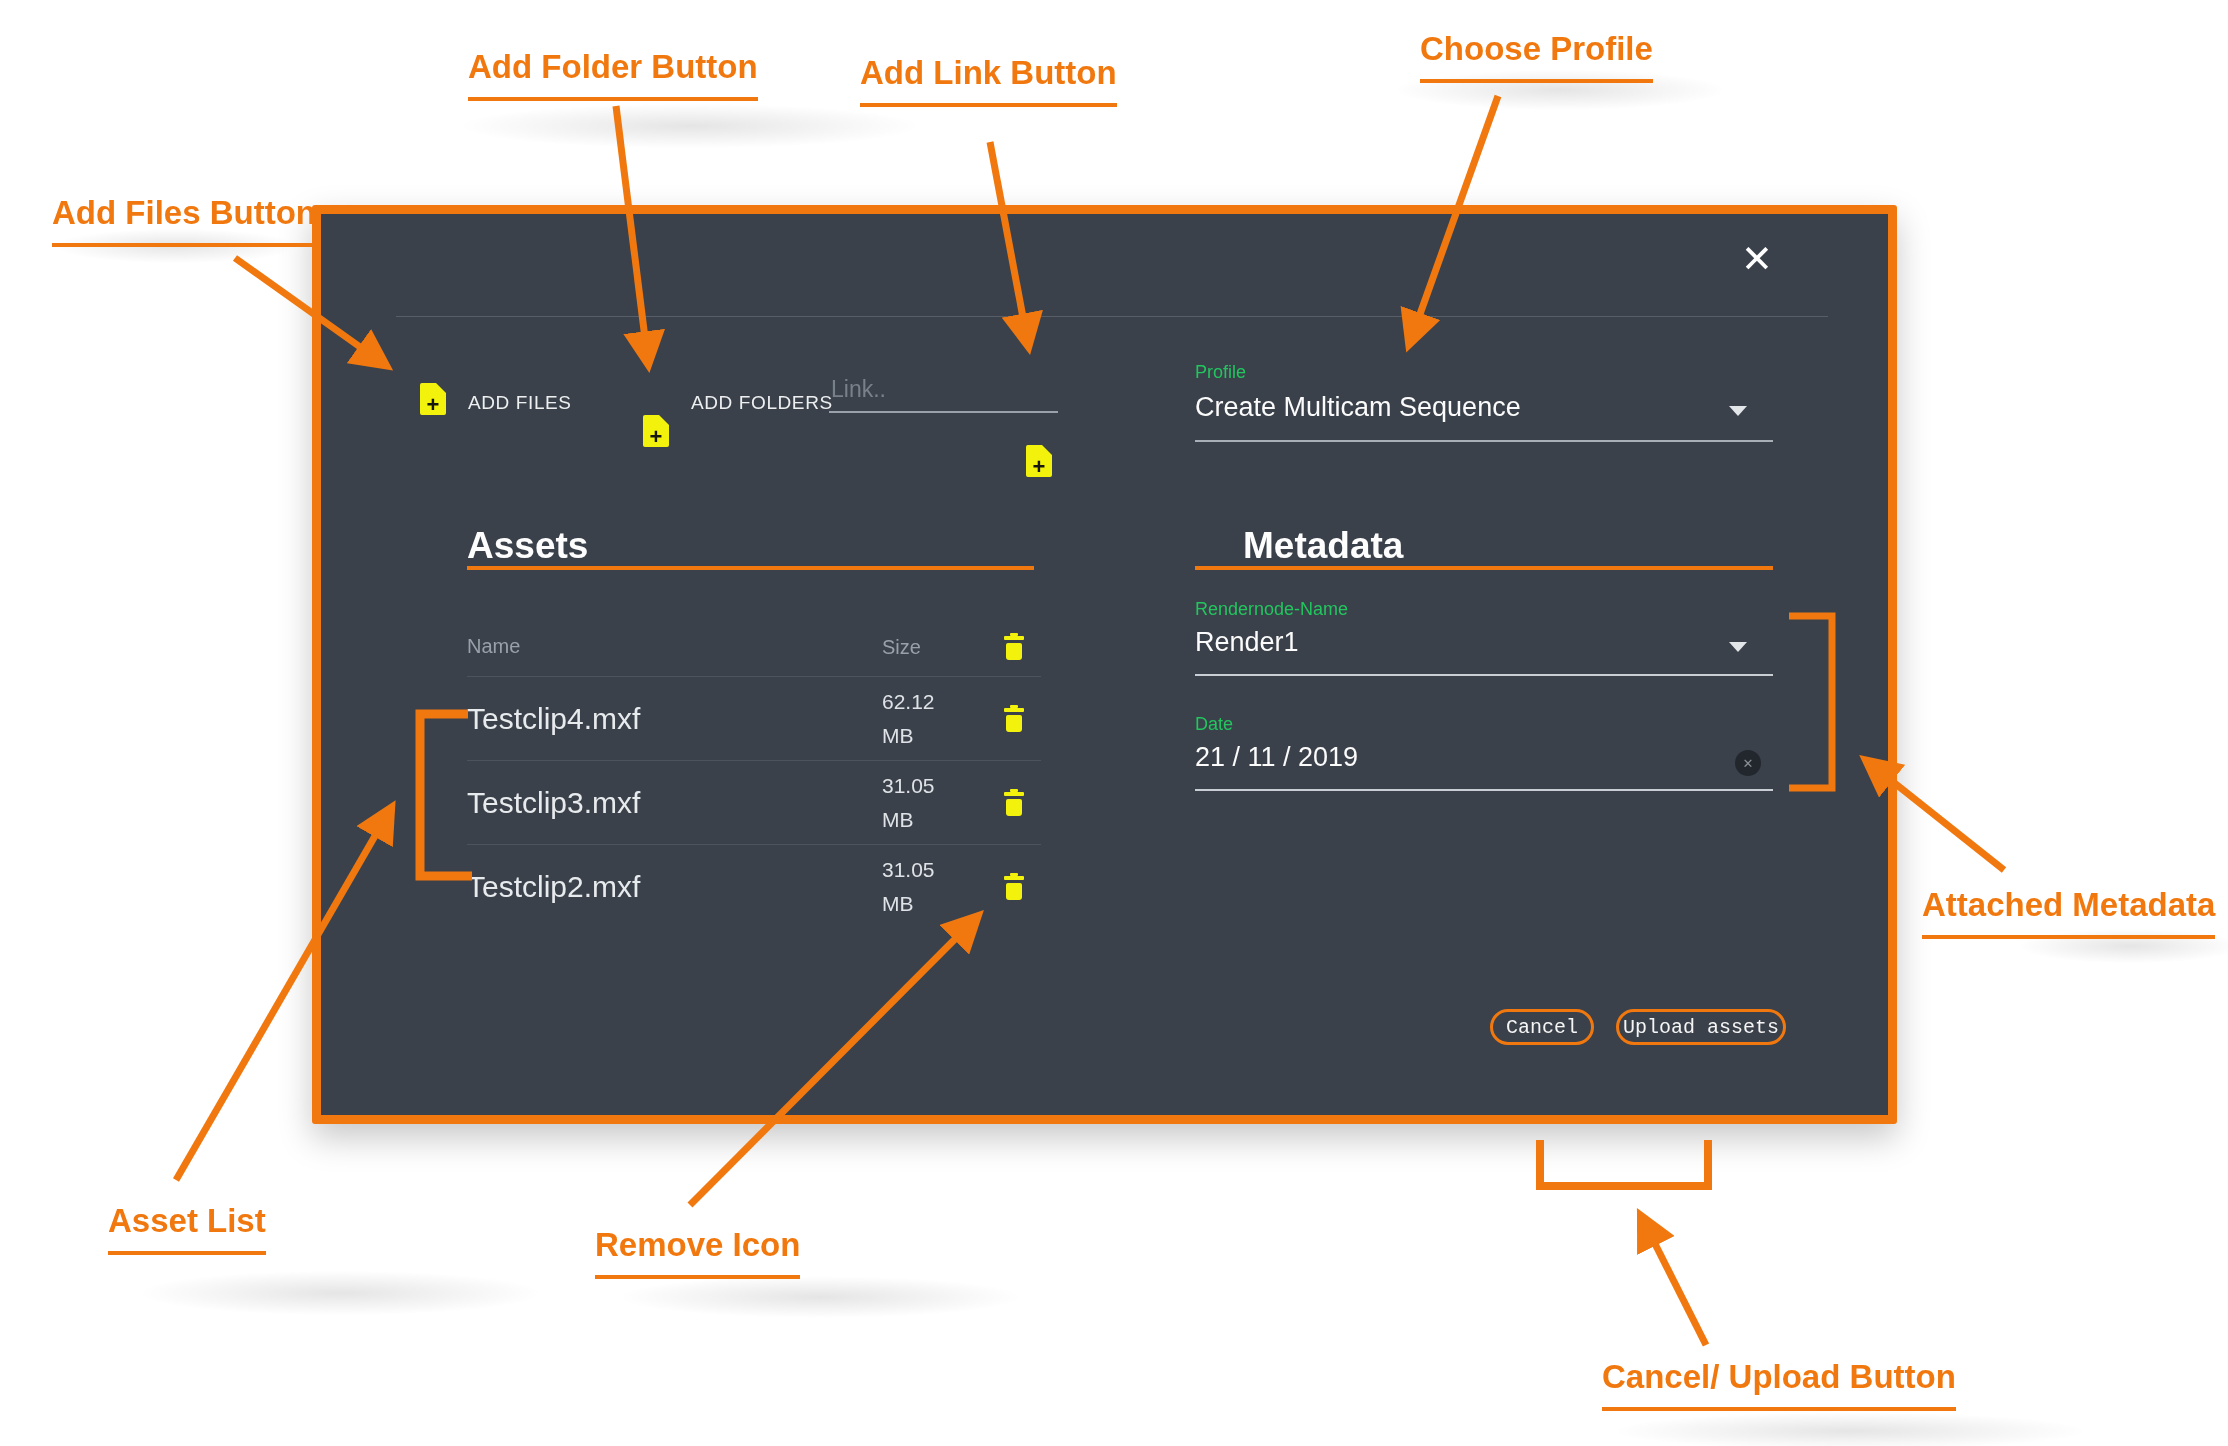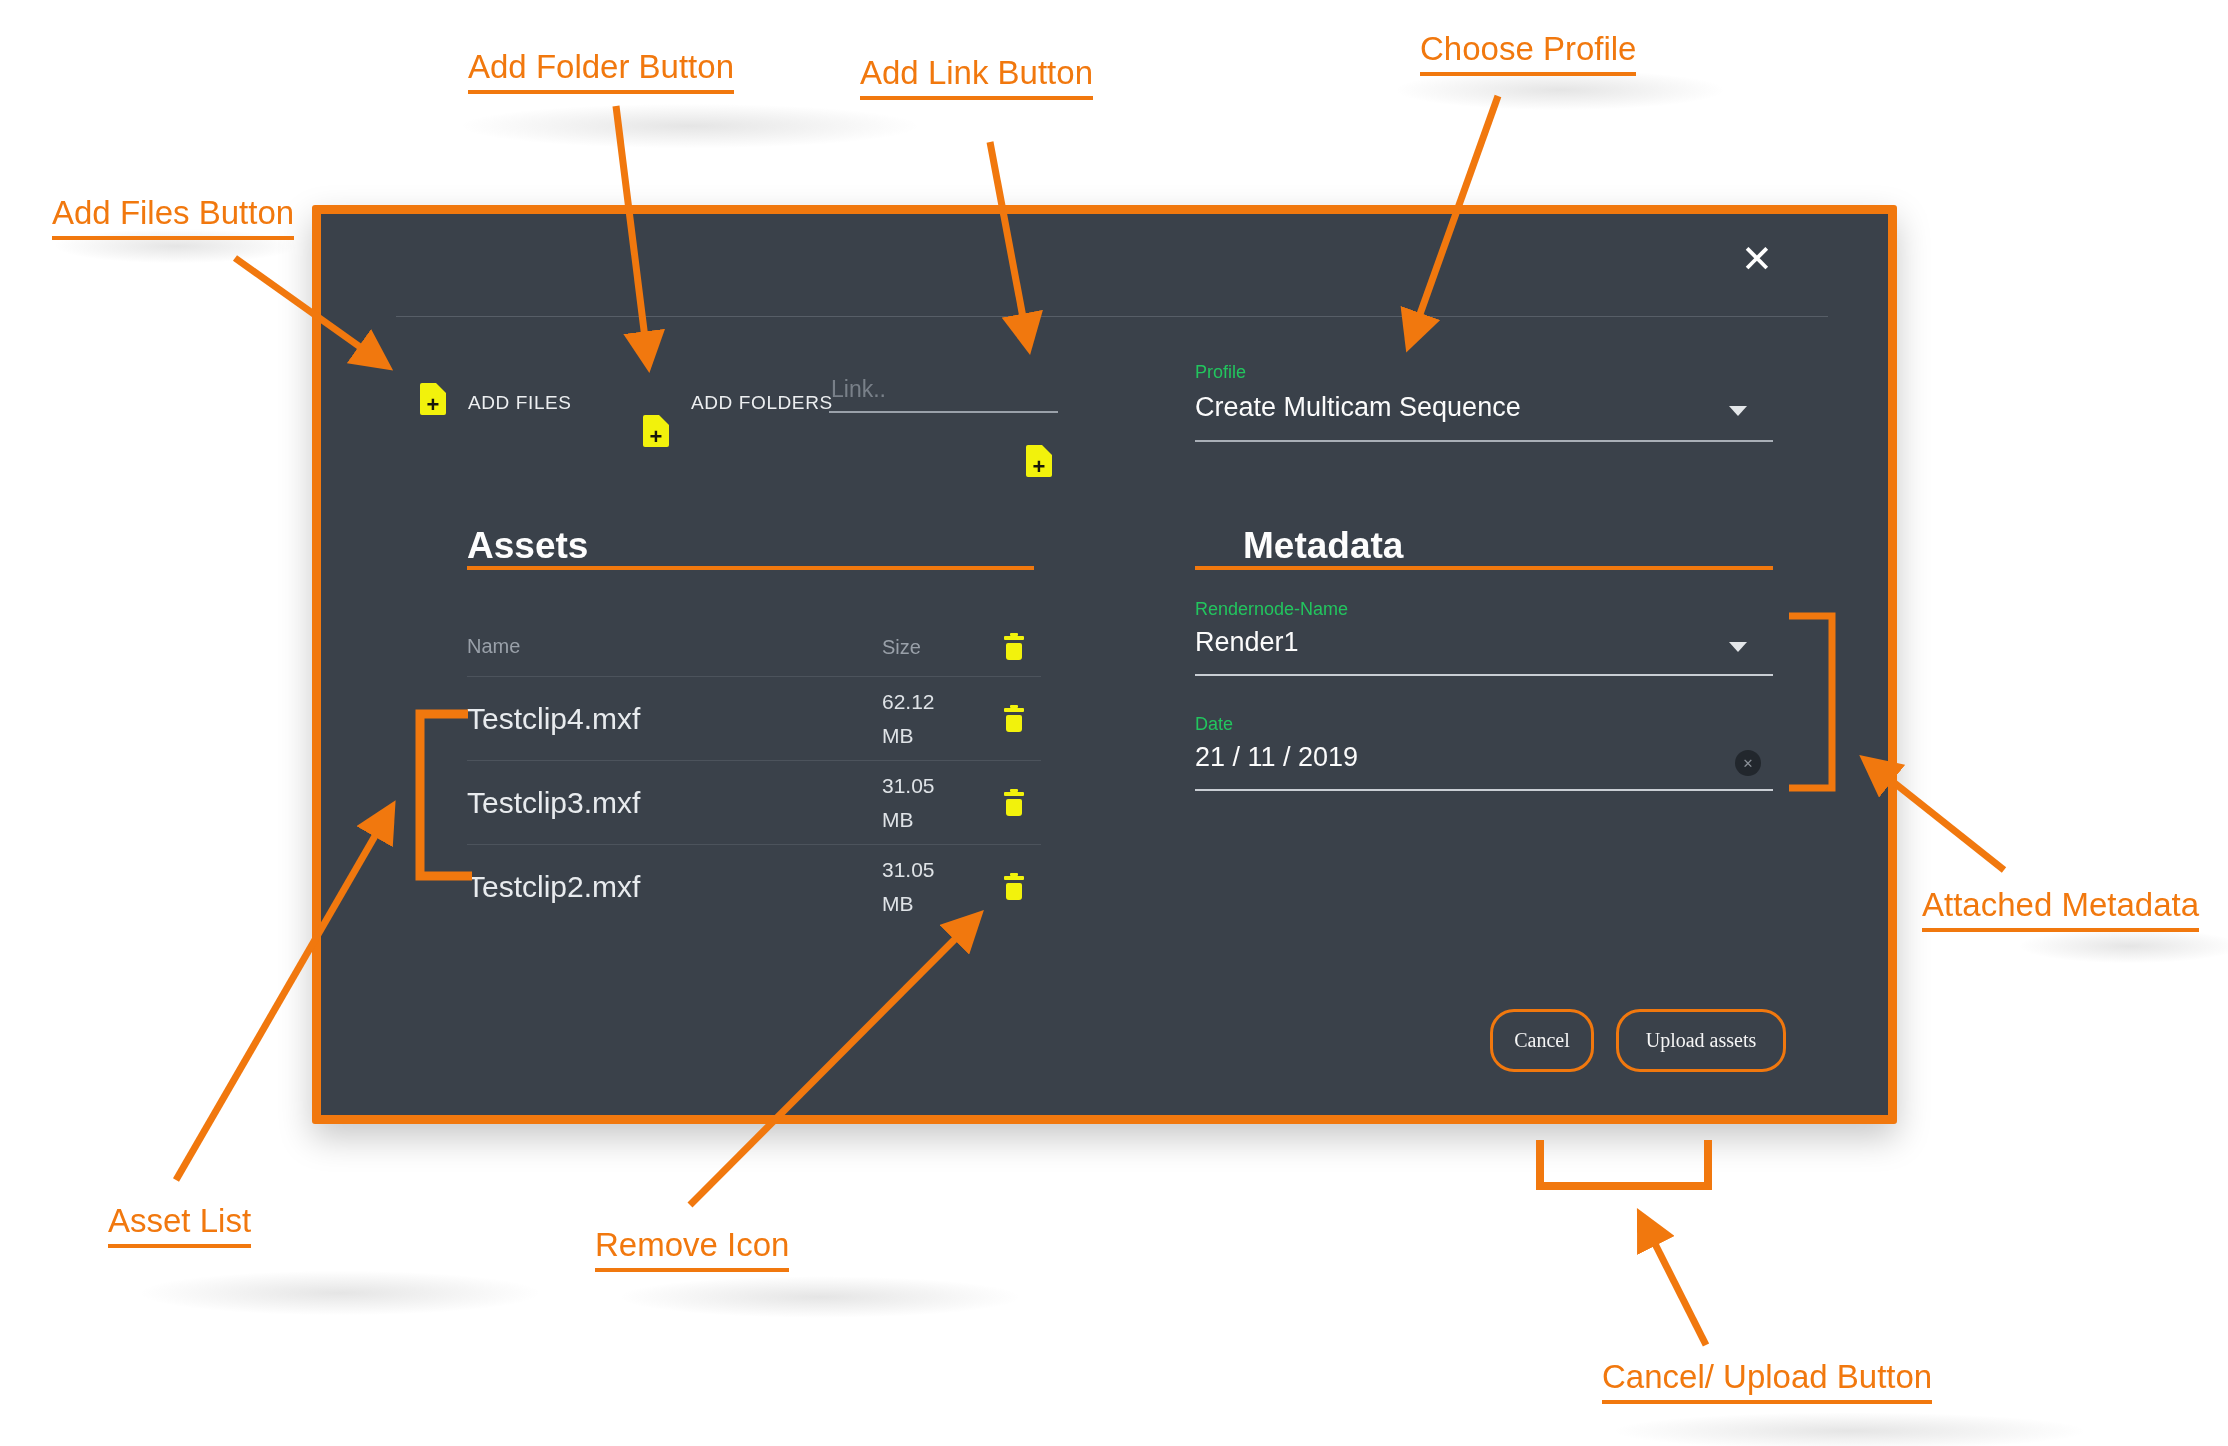--- a/index.html
+++ b/index.html
@@ -76,30 +76,30 @@
   #rendernode-value{left:874px;top:413px;}
   #rendernode-caret{left:1408px;top:428px;}
   #rendernode-underline{left:874px;top:460px;width:578px;height:2px;background:#C9CED4;}
   #date-label{left:874px;top:500px;}
   #date-value{left:874px;top:528px;}
   #date-clear{left:1414px;top:536px;width:26px;height:26px;border-radius:50%;background:#22272D;
     display:flex;align-items:center;justify-content:center;color:#8A9097;font-size:13px;cursor:pointer;}
   #date-underline{left:874px;top:575px;width:578px;height:2px;background:#C9CED4;}
 
   
-  .pill{position:absolute;top:795px;height:63px;border:3px solid var(--orange);border-radius:24px;
+  .pill{position:absolute;top:795px;height:36px;border:3px solid var(--orange);border-radius:24px;
     box-sizing:border-box;display:flex;align-items:center;justify-content:center;
     color:#F5F5F5;font-size:20px;background:transparent;cursor:pointer;
-    font-family:Liberation Serif, serif;}
+    font-family:Liberation Mono, monospace;}
   #btn-cancel{left:1169px;width:104px;}
   #btn-upload{left:1295px;width:170px;}
 
   
-  .callout{position:absolute;color:var(--orange);font-size:33px;font-weight:normal;
-    border-bottom:4px solid var(--orange);padding-bottom:4px;white-space:nowrap;z-index:6;}
+  .callout{position:absolute;color:var(--orange);font-size:33px;font-weight:bold;
+    border-bottom:4px solid var(--orange);padding-bottom:11px;white-space:nowrap;z-index:6;}
   #svg-overlay{position:absolute;left:0;top:0;z-index:5;pointer-events:none;}
   #svg-overlay .stroke{stroke:var(--orange);fill:none;}
 </style>
 </head>
 <body>
 
 <div id="canvas">
 
   <div class="blob" style="left:370px;top:95px;width:640px;height:62px;"></div>
   <div class="blob" style="left:1330px;top:62px;width:460px;height:56px;"></div>

